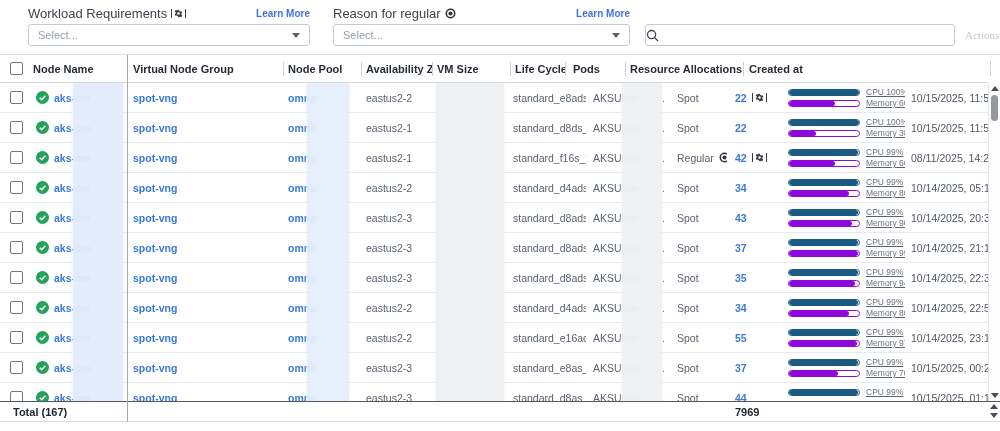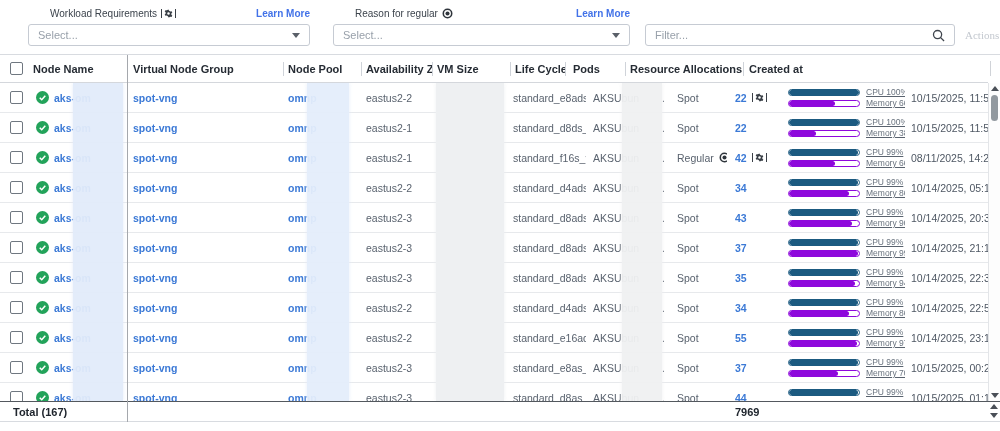--- a/index.html
+++ b/index.html
@@ -4,21 +4,21 @@
 <style>
   * { margin:0; padding:0; box-sizing:border-box; }
   html,body { background:#fff; }
   body { font-family:"Liberation Sans", sans-serif; }
   .app { position:relative; width:1000px; height:431px; background:#fff; overflow:hidden; }
 
   
   .toolbar { position:absolute; left:0; top:0; width:1000px; height:54px; background:#fff; }
   .field { position:absolute; top:6px; }
   .field-head { display:flex; justify-content:space-between; align-items:center; height:14px; margin-bottom:4px; }
-  .field-label { font-size:10px; color:#3c434c; display:flex; align-items:center; gap:4px;margin-left:22px; }
+  .field-label { font-size:13px; color:#3c434c; display:flex; align-items:center; gap:4px; }
   .learn-more { font-size:10px; font-weight:700; color:#4272e8; text-decoration:none; cursor:pointer; }
   .select-box { height:22px; background:#fff; border:1px solid #c6cbd3; border-radius:3px; display:flex; align-items:center; justify-content:space-between; padding:0 9px; cursor:pointer; }
   .placeholder { font-size:11px; color:#98a0aa; }
   .caret { width:0; height:0; border-left:4px solid transparent; border-right:4px solid transparent; border-top:5px solid #5a6069; }
   .f-workload { left:28px; width:282px; }
   .f-reason { left:333px; width:297px; }
   .filter-wrap { position:absolute; left:645px; top:24px; width:310px; height:22px; border:1px solid #c6cbd3; border-radius:3px; background:#fff; display:flex; align-items:center; }
   .filter-input { flex:1; border:none; outline:none; font-size:11px; color:#3c434c; padding:0 9px; font-family:"Liberation Sans", sans-serif; background:transparent; }
   .filter-input::placeholder { color:#98a0aa; }
   .search-ic { margin-right:9px; flex:0 0 auto; }
@@ -120,21 +120,20 @@
         </span>
         <a class="learn-more">Learn More</a>
       </div>
       <div class="select-box">
         <span class="placeholder">Select...</span>
         <span class="caret"></span>
       </div>
     </div>
 
     <div class="filter-wrap">
-      <input class="filter-input" type="text" placeholder="Filter..." style="">
       <svg class="search-ic" width="13" height="13" viewBox="0 0 14 14">
           <circle cx="6" cy="6" r="4.4" fill="none" stroke="#3f454d" stroke-width="1.4"></circle>
           <line x1="9.3" y1="9.3" x2="13" y2="13" stroke="#3f454d" stroke-width="1.4"></line>
         </svg>
     </div>
 
     <span class="actions-lbl">Actions</span>
   </div>
 
   <div class="tablewrap">

